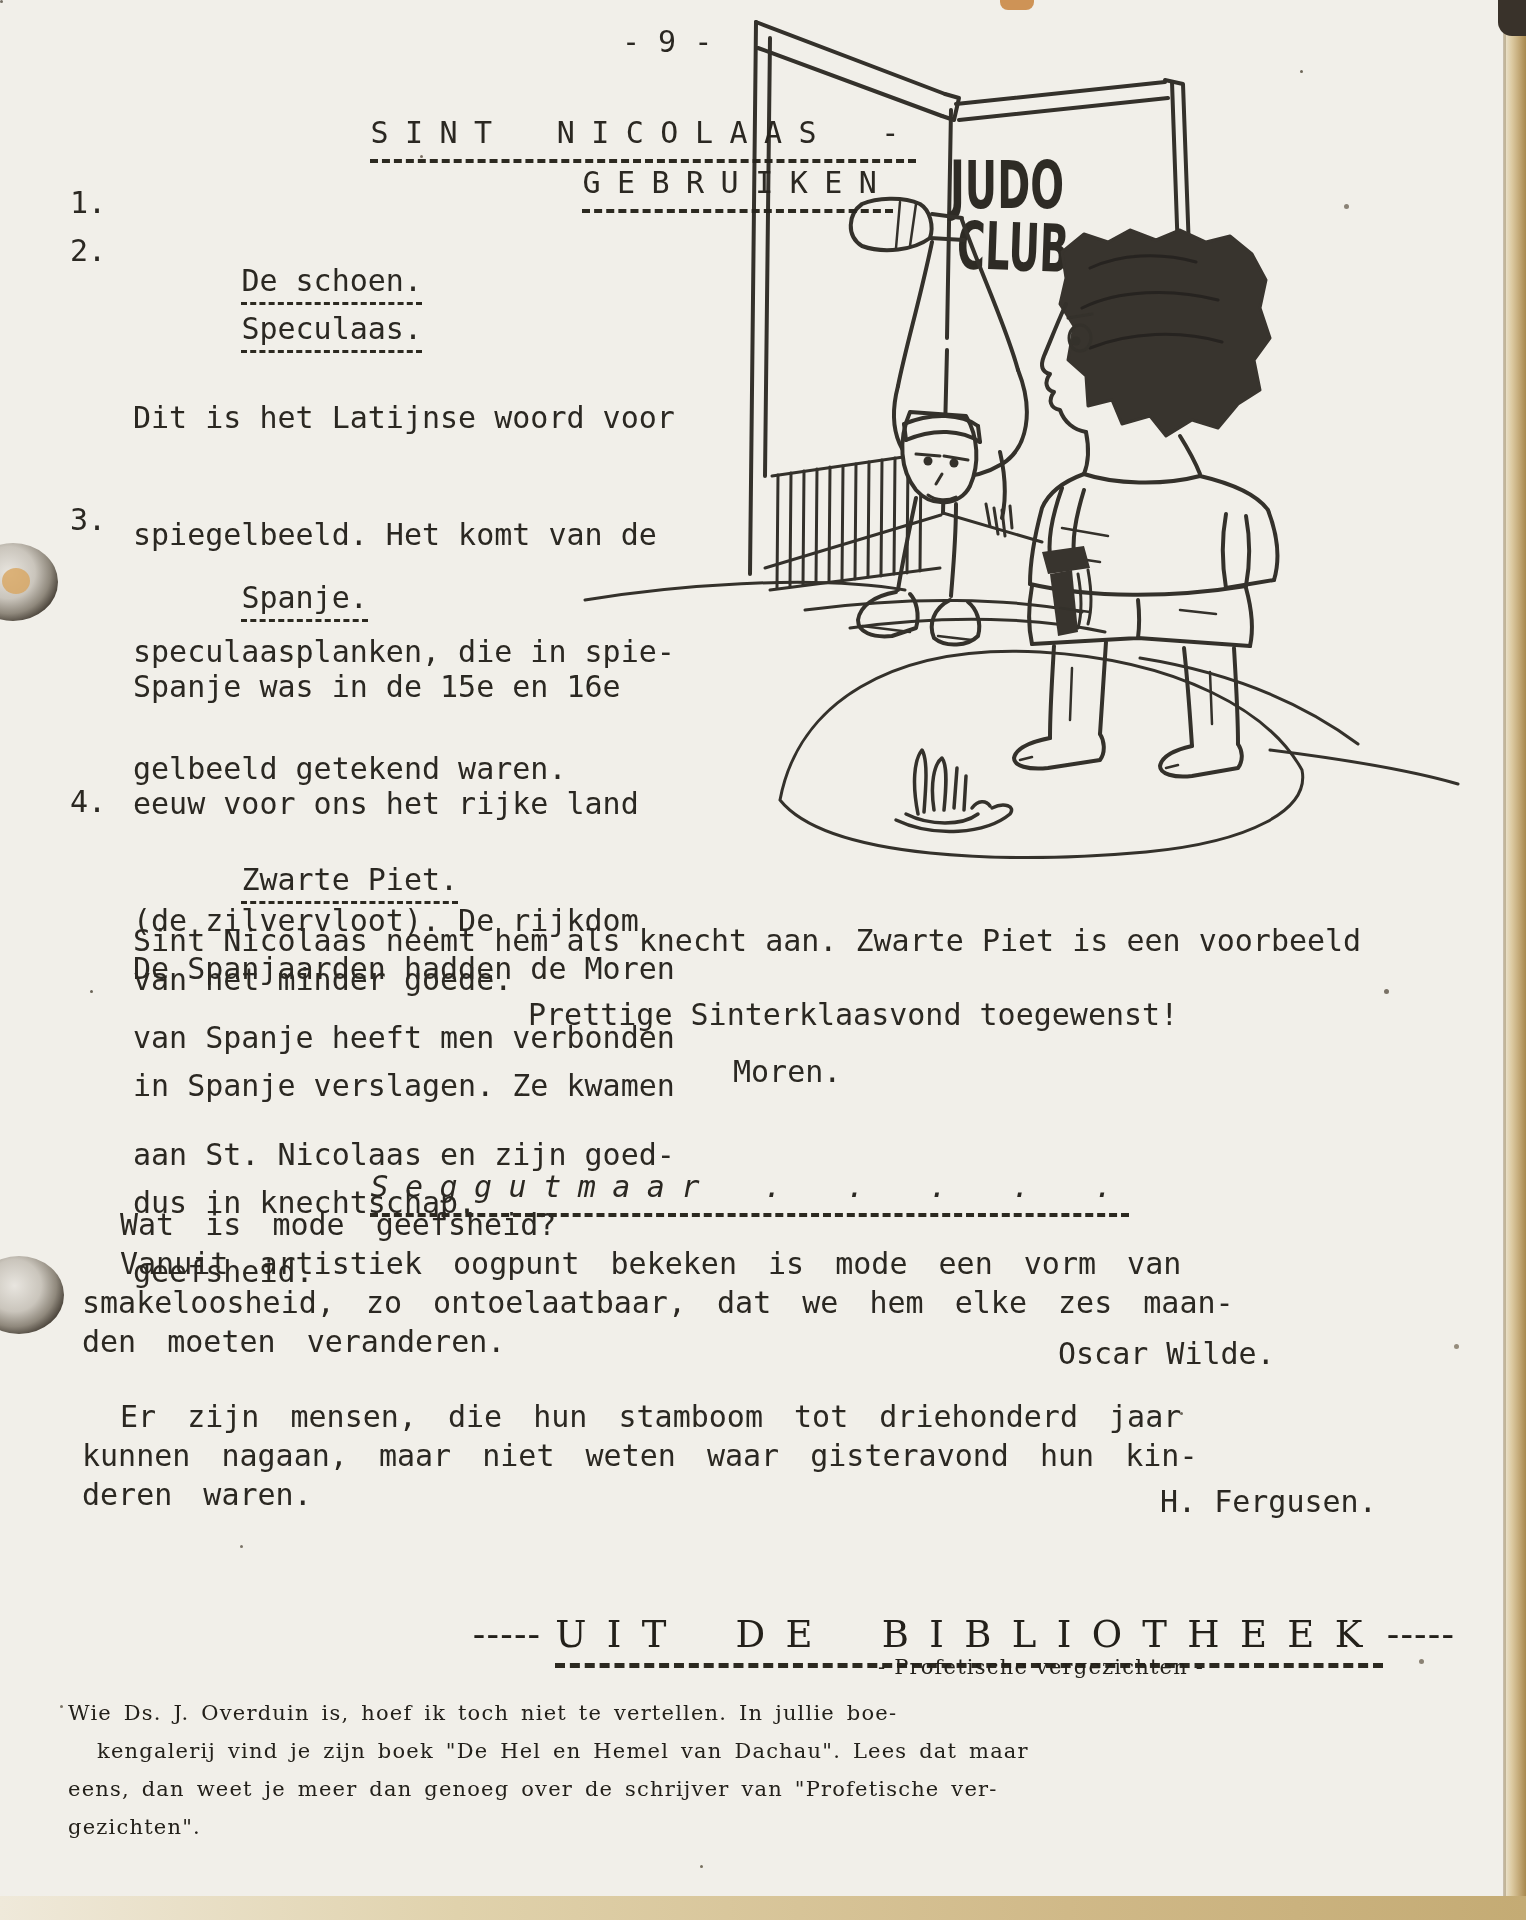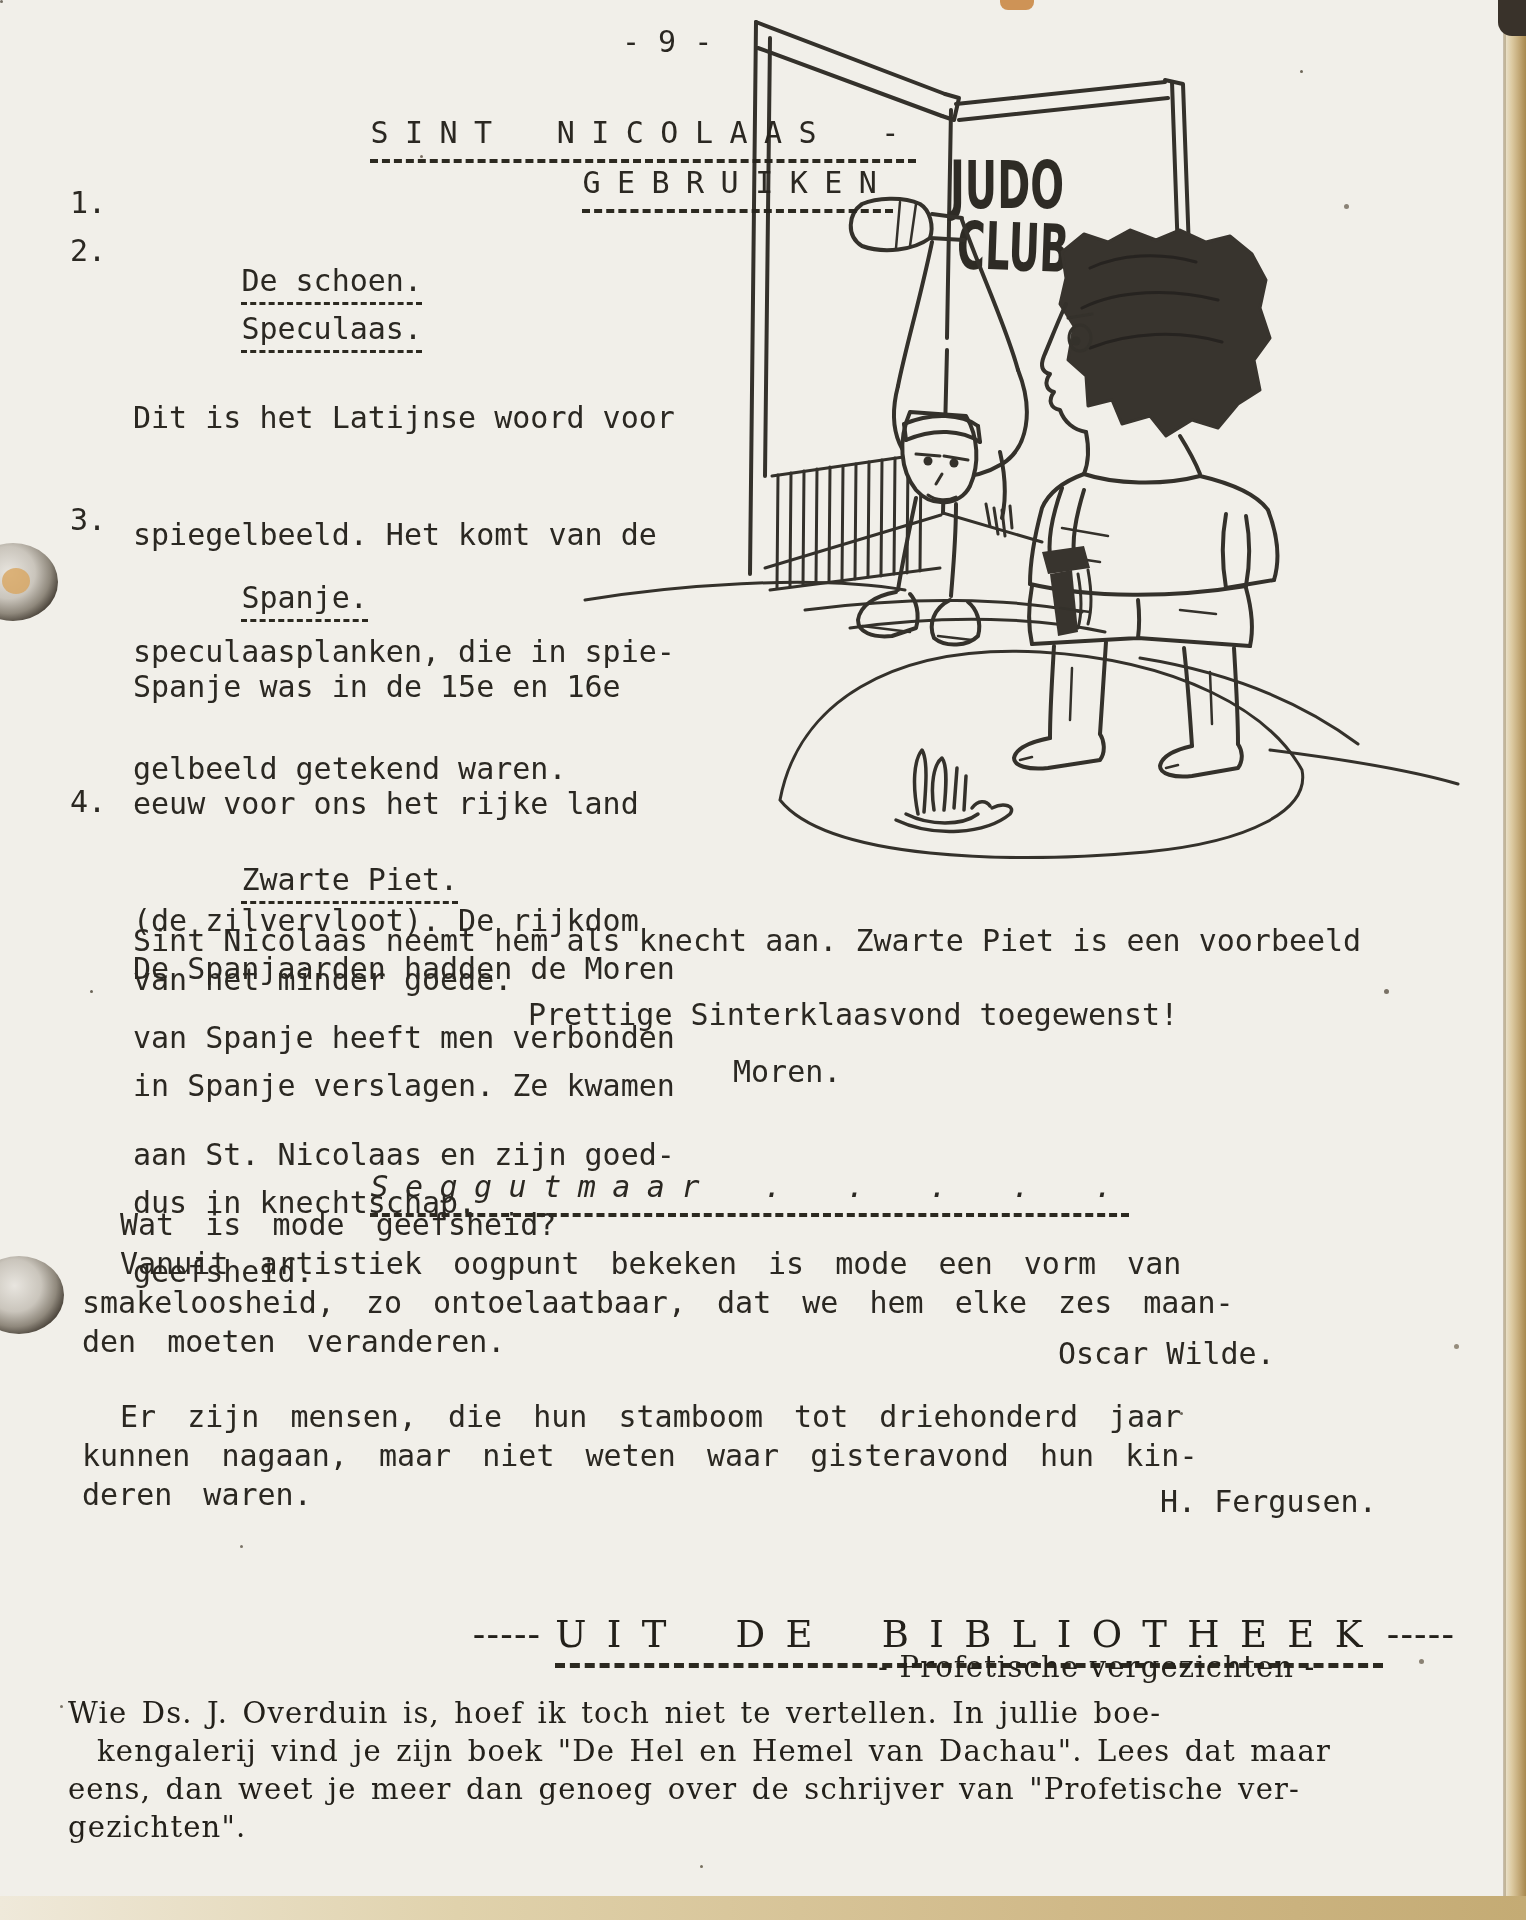--- a/index.html
+++ b/index.html
@@ -1,20 +1,20 @@
 <!DOCTYPE html>
 <html><head>
 <meta charset="utf-8">
 <style>
   html,body{margin:0;padding:0;background:#8a8578;}
   .page{position:relative;width:1526px;height:1920px;background:#f1efe9;overflow:hidden;
         font-family:"DejaVu Sans Mono", monospace;color:#2b2822;}
   .abs{position:absolute;}
   .mono{font-size:30px;line-height:39px;white-space:pre;}
-  .serif{font-family:"DejaVu Serif", serif;font-size:29px;line-height:38px;letter-spacing:1.2px;white-space:pre;color:#23201a;}
+  .serif{font-family:"DejaVu Serif", serif;font-size:21px;line-height:38px;letter-spacing:1.2px;white-space:pre;color:#23201a;}
   .ls-head{letter-spacing:.55em;word-spacing:.45em;}
   .u-head{display:inline-block;border-bottom:4px dashed #2c2920;padding-bottom:7px;}
   .u-item{display:inline-block;border-bottom:3px dashed #2c2920;padding-bottom:2px;}
   .ws1{word-spacing:13px;}
   .ws2{word-spacing:4px;}
   .list-num{position:absolute;left:-63px;top:0;}
   .item{position:absolute;left:133px;}
   .edge-right{position:absolute;right:0;top:0;width:22px;height:100%;
         background:linear-gradient(90deg,#ece5d3 0%,#ddcba2 35%,#c2a876 70%,#a8894f 100%);}
   .edge-right-line{position:absolute;right:20px;top:0;width:3px;height:100%;background:rgba(120,96,58,.35);}

